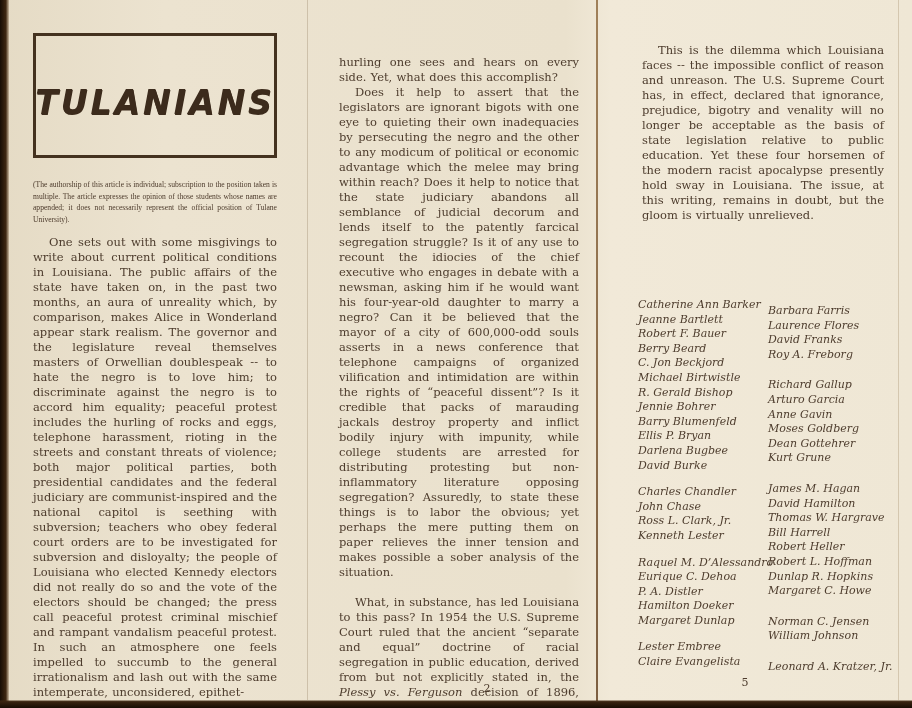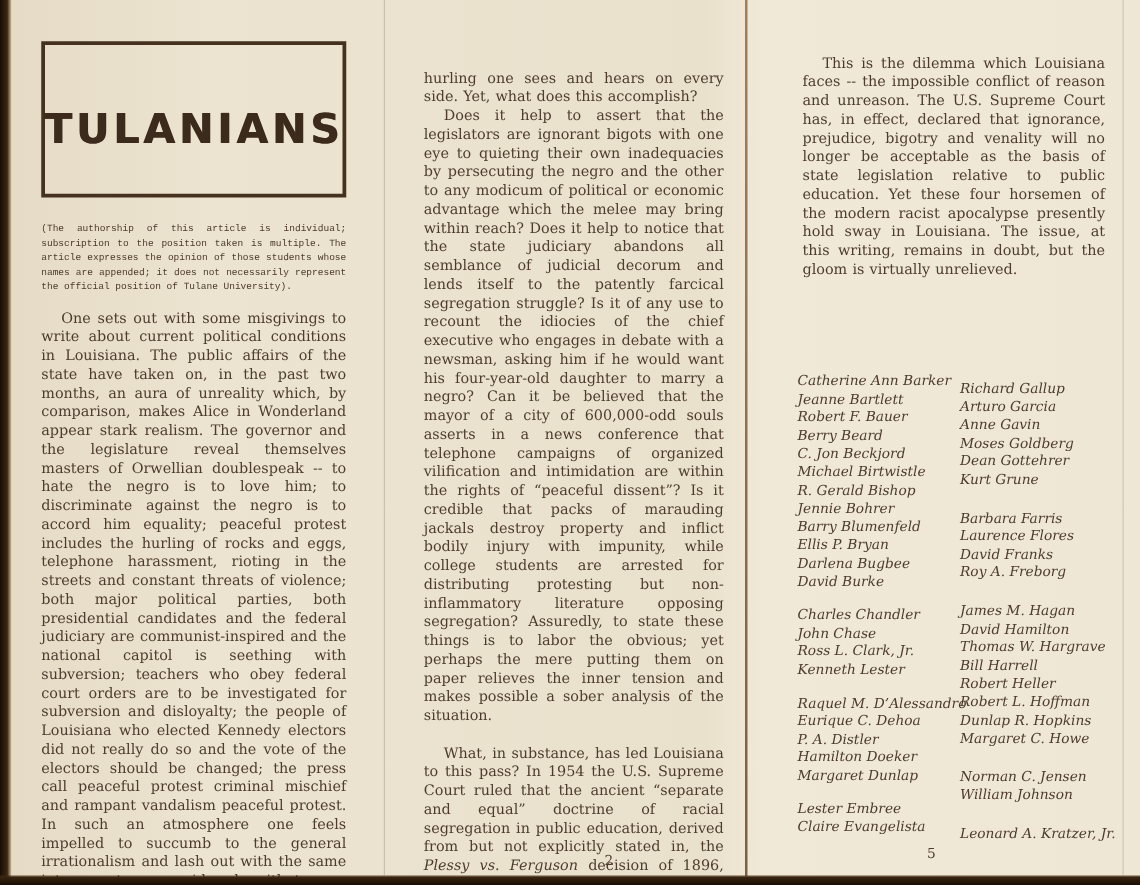--- a/index.html
+++ b/index.html
@@ -18,25 +18,25 @@
     background:linear-gradient(180deg,#a08059 0,#7d5f41 100%);}
   .fold-3{position:absolute;left:898px;top:0;width:1px;height:700px;background:rgba(150,125,90,.3);}
 
   
   .col{position:absolute;}
   .col1{left:33px;top:33px;width:244px;}
   .col2{left:339px;top:55px;width:240px;}
   .col3{left:642px;top:43px;width:242px;}
 
   .title-box{border:3px solid #44321f;height:105px;padding-top:14px;
-    display:flex;flex-direction:column;align-items:center;justify-content:center;gap:4px;}
+    display:flex;flex-direction:column;align-items:center;justify-content:center;gap:4px;font-style:italic;}
   .title-line{font-family:"DejaVu Sans",sans-serif;font-weight:bold;font-size:33px;
     letter-spacing:3px;color:#3c2b1c;line-height:34px;
     text-shadow:0.5px 0.5px 0 #3c2b1c;}
-  .caption{font-family:Liberation Mono, monospace;font-size:7.6px;line-height:11.6px;
+  .caption{font-family:Liberation Serif, serif;font-size:7.6px;line-height:11.6px;
     text-align:justify;color:#4c3a2b;margin:21px 0 0 0;}
   .body{font-size:11.5px;line-height:15px;text-align:justify;margin:0;word-spacing:0.5px;}
   .indent{text-indent:16px;}
   .first-body{margin-top:10px;}
   .gap-top{margin-top:15px;}
 
   
   .names{position:absolute;left:638px;top:298px;width:256px;display:flex;font-size:11px;line-height:14.6px;}
   .names-col-left{width:130px;}
   .names-col-right{flex:1;}
@@ -106,32 +106,32 @@
           <div class="name">Hamilton Doeker</div>
           <div class="name">Margaret Dunlap</div>
         </div>
         <div class="name-group">
           <div class="name">Lester Embree</div>
           <div class="name">Claire Evangelista</div>
         </div>
       </div>
     <div class="names-col-right">
         <div class="name-group">
+          <div class="name">Barbara Farris</div>
+          <div class="name">Laurence Flores</div>
+          <div class="name">David Franks</div>
+          <div class="name">Roy A. Freborg</div>
+        </div>
+        <div class="name-group">
           <div class="name">Richard Gallup</div>
           <div class="name">Arturo Garcia</div>
           <div class="name">Anne Gavin</div>
           <div class="name">Moses Goldberg</div>
           <div class="name">Dean Gottehrer</div>
           <div class="name">Kurt Grune</div>
-        </div>
-        <div class="name-group">
-          <div class="name">Barbara Farris</div>
-          <div class="name">Laurence Flores</div>
-          <div class="name">David Franks</div>
-          <div class="name">Roy A. Freborg</div>
         </div>
         <div class="name-group">
           <div class="name">James M. Hagan</div>
           <div class="name">David Hamilton</div>
           <div class="name">Thomas W. Hargrave</div>
           <div class="name">Bill Harrell</div>
           <div class="name">Robert Heller</div>
           <div class="name">Robert L. Hoffman</div>
           <div class="name">Dunlap R. Hopkins</div>
           <div class="name">Margaret C. Howe</div>

